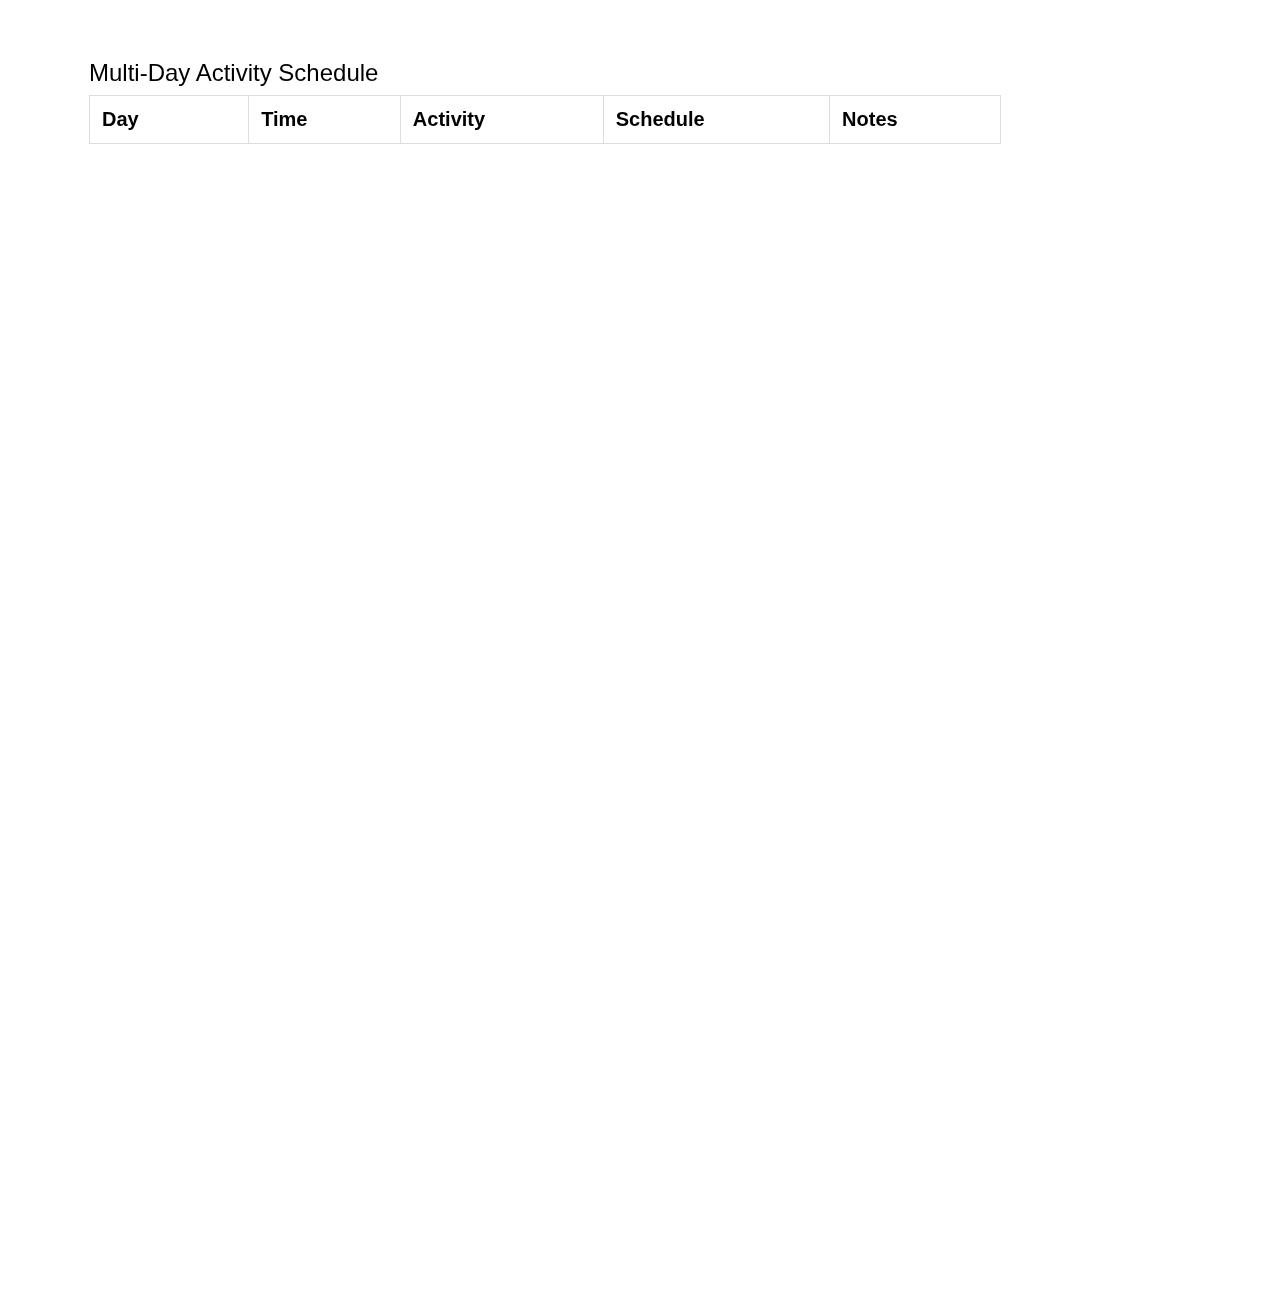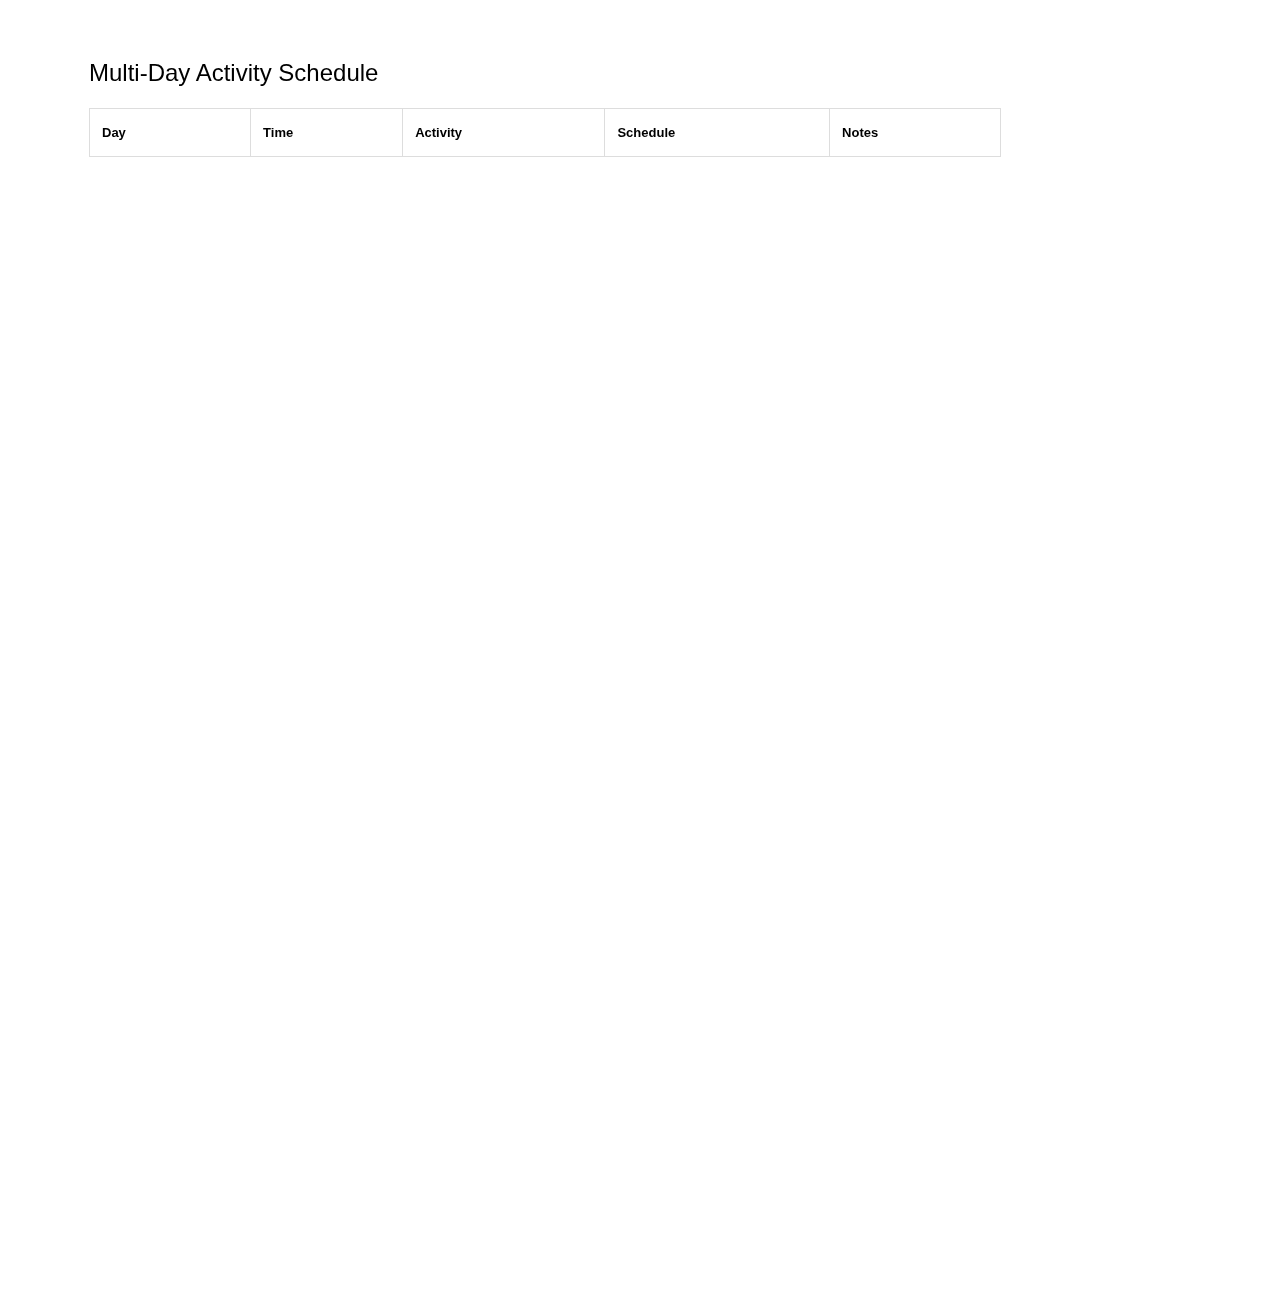--- a/index.html
+++ b/index.html
@@ -9,23 +9,23 @@
       color: #000;
     }
     .page { position: absolute; left: 89px; top: 0; width: 1100px; }
     h1 {
       font-family: "Liberation Sans", sans-serif;
       font-size: 24px; font-weight: normal;
       margin: 0; position: absolute; top: 59px; left: 0;
       line-height: 28px; white-space: nowrap;
     }
     table {
-      position: absolute; top: 108px; left: 0;
+      position: absolute; top: 95px; left: 0;
       width: 912px; border-collapse: collapse;
-      font-size: 13px;
+      font-size: 20px;
     }
     th, td {
       border: 1px solid #dddddd;
       padding: 0 12px;
       height: 47px;
       text-align: left;
       vertical-align: middle;
     }
     th { font-weight: bold; }
     col.c1 { width: 197px; }

